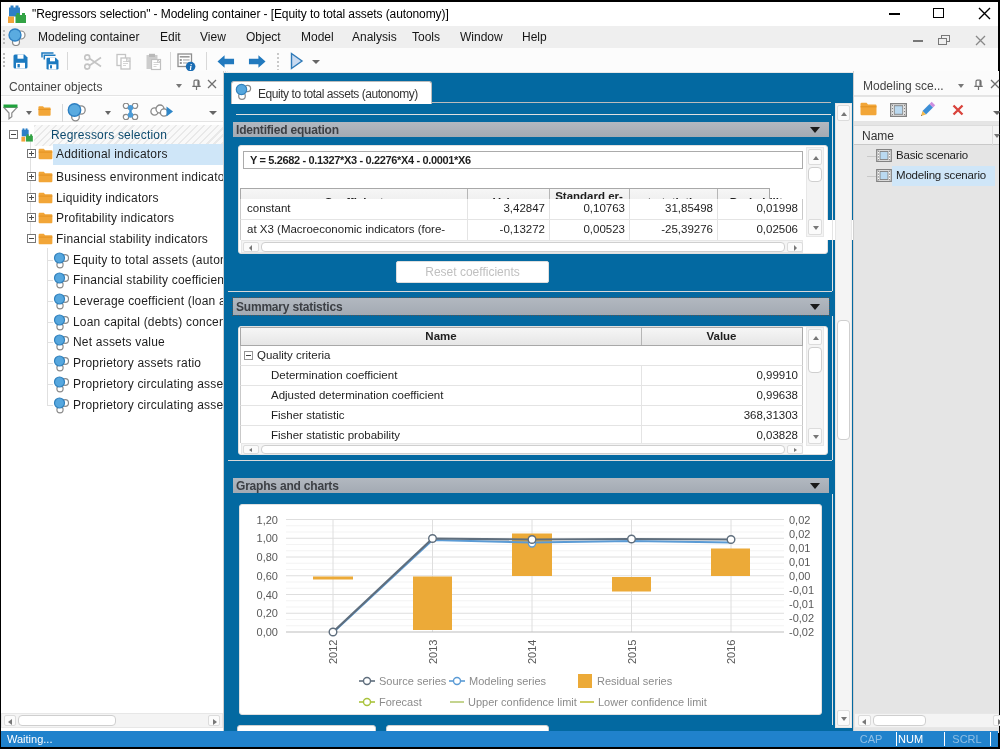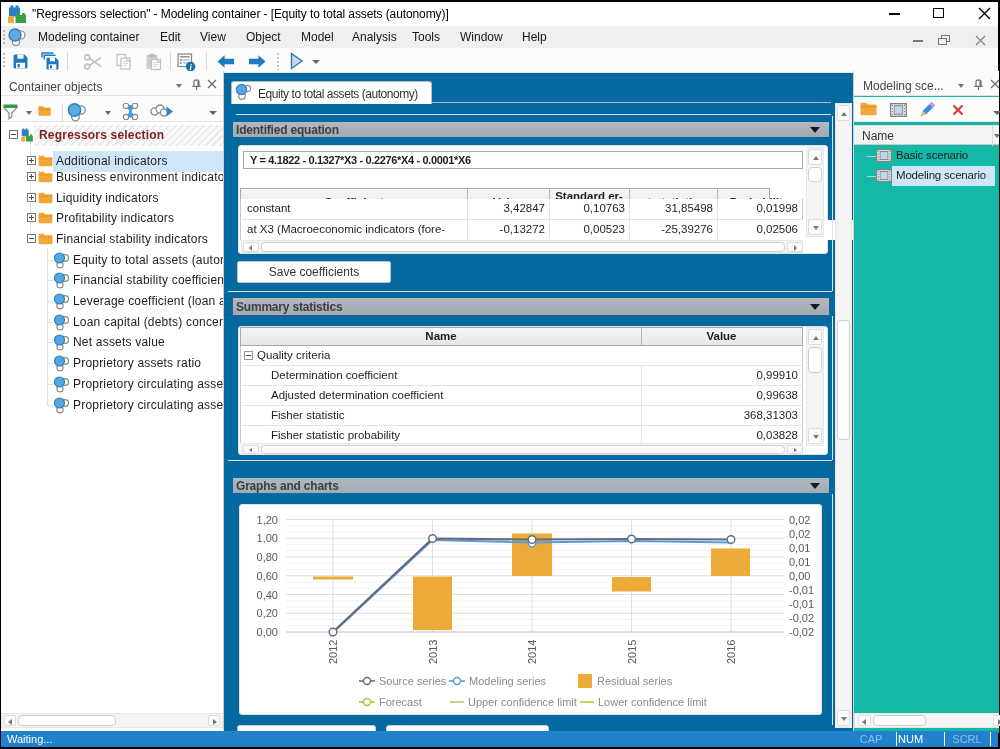--- a/index.html
+++ b/index.html
@@ -48,21 +48,21 @@
 .btn { position:absolute; height:22px; background:#fff; border:1px solid #c6c6c6; border-radius:2px; font-size:12px; color:#333; text-align:center; line-height:20px; }
 .sepline { position:absolute; left:4px; width:604px; height:1px; background:#d9d9d9; }
 .gcol { position:absolute; top:0; height:100%; font-size:11.5px; font-weight:bold; color:#1e1e1e; line-height:13px; display:flex; align-items:center; justify-content:center; text-align:center; }
 .gcol br { line-height:12px; }
 .gsep { position:absolute; top:0; width:1px; height:100%; background:#b6b6b6; }
 .grow { position:absolute; background:#fff; border-bottom:1px solid #e4e4e4; border-left:1px solid #c9c9c9; border-right:1px solid #c9c9c9; overflow:hidden; }
 .gc { position:absolute; top:3px; font-size:11.5px; color:#1e1e1e; white-space:nowrap; }
 .gc.r { text-align:right; padding-right:4px; }
 .rsep { position:absolute; top:0; width:1px; height:100%; background:#e4e4e4; }
 
-#rightpanel { position:absolute; left:852px; top:69px; width:146px; height:662px; background:#14b8a6; border-left:1px solid #cfcfcf; }
+#rightpanel { position:absolute; left:852px; top:69px; width:146px; height:662px; background:#e5e5e5; border-left:1px solid #cfcfcf; }
 
 #statusbar { position:absolute; left:0; top:729px; width:997px; height:16px; background:#2082cc; color:#fff; font-size:11px; }
 </style>
 </head>
 <body>
 <div id="win">
 
 <div id="titlebar">
   <svg class="abs" style="left:7px;top:3px" width="20" height="18" viewBox="0 0 20 18">
     <rect x="1" y="2.5" width="11" height="9" fill="#2c7fc6"></rect>
@@ -240,23 +240,23 @@
       <div class="texp" style="left:8px;top:5px"></div>
       <svg class="abs" style="left:20px;top:3px" width="13" height="14" viewBox="0 0 17 16" preserveAspectRatio="none">
         <rect x="1" y="2" width="9" height="7.5" fill="#2c7fc6"></rect>
             <rect x="2" y="0.5" width="2.5" height="2.5" fill="#2c7fc6"></rect>
             <rect x="6" y="0.5" width="2.5" height="2.5" fill="#2c7fc6"></rect>
         <rect x="0.5" y="10" width="5" height="5.5" fill="#f2a33a"></rect>
         <rect x="6.5" y="9" width="9" height="6.5" fill="#33a345"></rect>
             <rect x="7.5" y="7.2" width="2.5" height="2.5" fill="#33a345"></rect>
             <rect x="12" y="7.2" width="2.5" height="2.5" fill="#33a345"></rect>
       </svg>
-      <div class="tlabel" style="left:38px;font-weight:bold;color:#7f1d1d">Regressors selection</div>
+      <div class="tlabel" style="left:50px;font-weight:normal;color:#0c4a6e">Regressors selection</div>
     </div>
-    <div class="trow" style="top:28px">
+    <div class="trow" style="top:21px">
       <div class="bluesel" style="left:52px;width:170px"></div>
       <div class="texp plus" style="left:26px;top:5px"></div>
       <svg class="abs ficon" style="left:37px;top:4px" width="15" height="12" viewBox="0 0 17 14">
             <path d="M0.5 2 Q0.5 0.8 1.7 0.8 H6.5 L8 2.5 H15.5 Q16.5 2.5 16.5 3.5 V12 Q16.5 13.2 15.3 13.2 H1.7 Q0.5 13.2 0.5 12 Z" fill="#f2a638"></path>
             <path d="M0.5 4.8 H16.5" stroke="#e29020" stroke-width="1"></path>
           </svg>
       <div class="tlabel" style="left:55px">Additional indicators</div>
     </div>
     <div class="trow" style="top:44px">
       <div class="texp plus" style="left:26px;top:5px"></div>
@@ -380,21 +380,21 @@
     <div class="abs" style="left:26px;top:5px;font-size:12px;letter-spacing:-0.45px;color:#333;white-space:nowrap">Equity to total assets (autonomy)</div>
   </div>
   <div id="tabline"></div>
   <div id="contentline"></div>
 
   <div class="sechdr" style="top:49px">
         <div class="t">Identified equation</div>
         <div class="tri"></div>
       </div>
   <div class="frame" style="left:14px;top:72px;width:590px;height:109px"></div>
-  <div class="abs" style="left:19px;top:78px;width:560px;height:18px;background:#fff;border:1px solid #ababab;font-size:11px;letter-spacing:-0.35px;font-weight:bold;color:#1e1e1e;line-height:17px;padding-left:6px">Y = 4.1822 - 0.1327*X3 - 0.2276*X4 - 0.0001*X6</div>
+  <div class="abs" style="left:19px;top:78px;width:560px;height:18px;background:#fff;border:1px solid #ababab;font-size:11px;letter-spacing:-0.35px;font-weight:bold;color:#1e1e1e;line-height:17px;padding-left:6px">Y = 5.2682 - 0.1327*X3 - 0.2276*X4 - 0.0001*X6</div>
   <div class="abs" style="left:16px;top:115px;width:530px;height:29px;background:linear-gradient(#f6f6f6,#e6e6e6);border:1px solid #a8a8a8">
     <div class="gcol" style="left:0;width:226px">Coefficient</div>
     <div class="gcol" style="left:226px;width:82px">Value</div>
     <div class="gcol" style="left:308px;width:80px">Standard er-<br>ror</div>
     <div class="gcol" style="left:388px;width:88px">t-statistic</div>
     <div class="gcol" style="left:476px;width:85px">Probability</div>
     <div class="gsep" style="left:226px"></div>
         <div class="gsep" style="left:308px"></div>
         <div class="gsep" style="left:388px"></div>
         <div class="gsep" style="left:476px"></div>
@@ -434,21 +434,21 @@
 
   <div class="sb" style="left:17px;top:167px;width:562px;height:13px">
     <div class="sbbtn" style="left:1px;top:1px;width:16px;height:10px">
           <div class="arr" style="left:5px;top:2px;border-top:3px solid transparent;border-bottom:3px solid transparent;border-right:3.5px solid #777"></div>
         </div>
     <div class="sbthumb" style="left:19px;top:1px;width:524px;height:10px"></div>
     <div class="sbbtn" style="left:545px;top:1px;width:16px;height:10px">
           <div class="arr" style="left:6px;top:2px;border-top:3px solid transparent;border-bottom:3px solid transparent;border-left:3.5px solid #777"></div>
         </div>
   </div>
-  <div class="btn" style="left:13px;top:188px;width:154px">Save coefficients</div>
+  <div class="btn" style="left:172px;top:188px;width:153px;border-color:#dedede;color:#c0c0c0">Reset coefficients</div>
   <div class="sepline" style="top:218px"></div>
 
   <div class="sechdr" style="top:225px;height:17px;outline:1px dotted #555">
         <div class="t" style="top:2px">Summary statistics</div>
         <div class="tri" style="top:6px"></div>
       </div>
   <div class="frame" style="left:14px;top:253px;width:590px;height:129px"></div>
   <div class="abs" style="left:16px;top:254px;width:563px;height:19px;background:linear-gradient(#f6f6f6,#e6e6e6);border:1px solid #a8a8a8">
     <div class="gcol" style="left:0;width:400px;line-height:17px">Name</div>
     <div class="gcol" style="left:400px;width:161px;line-height:17px">Value</div>

